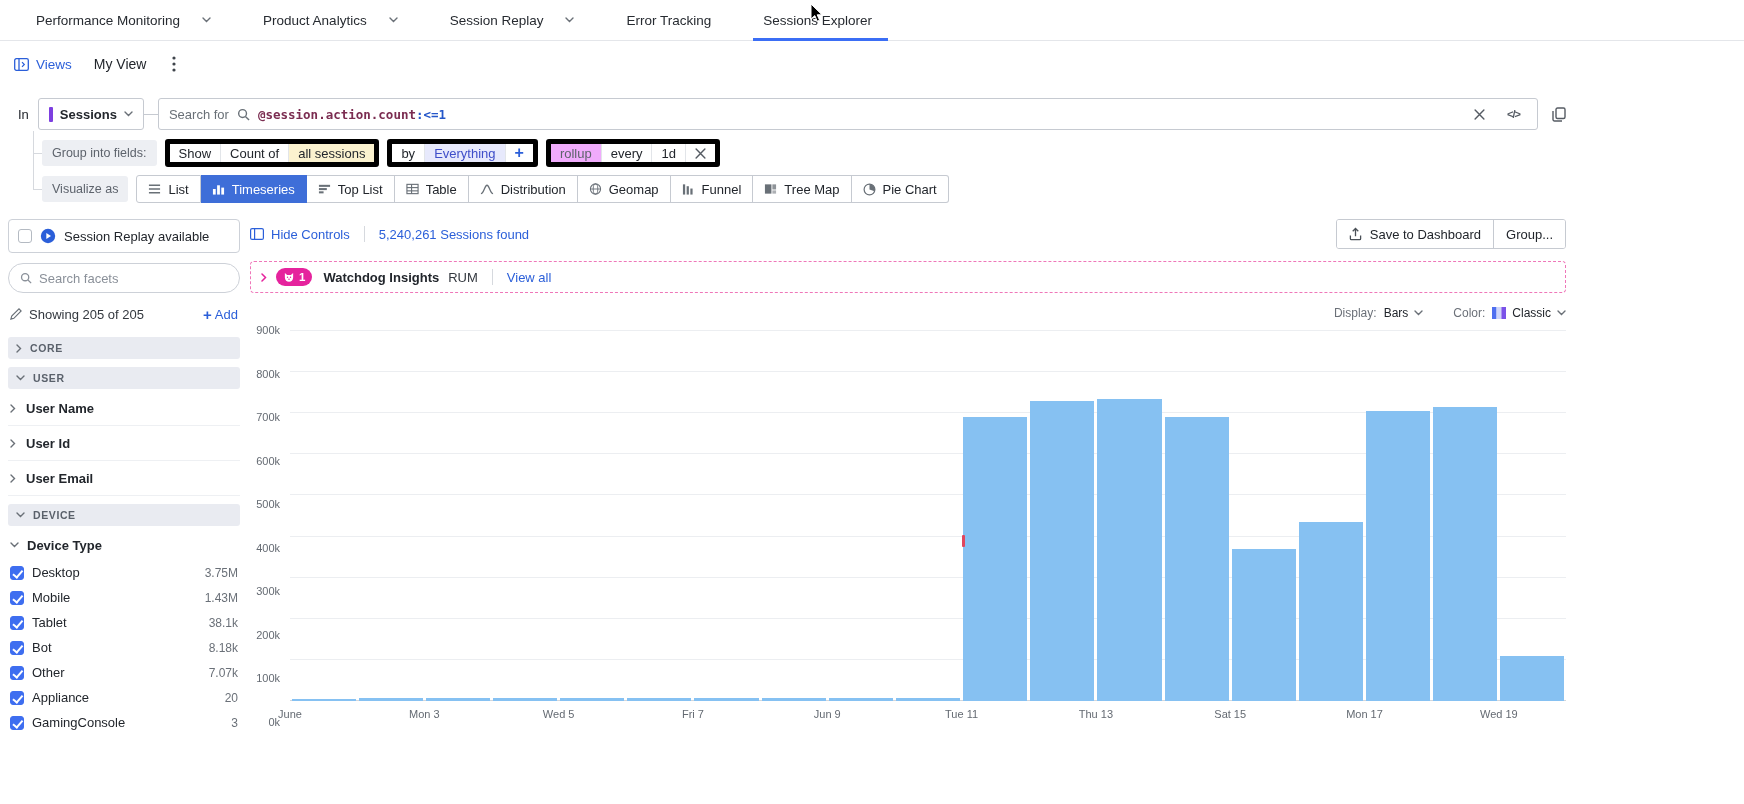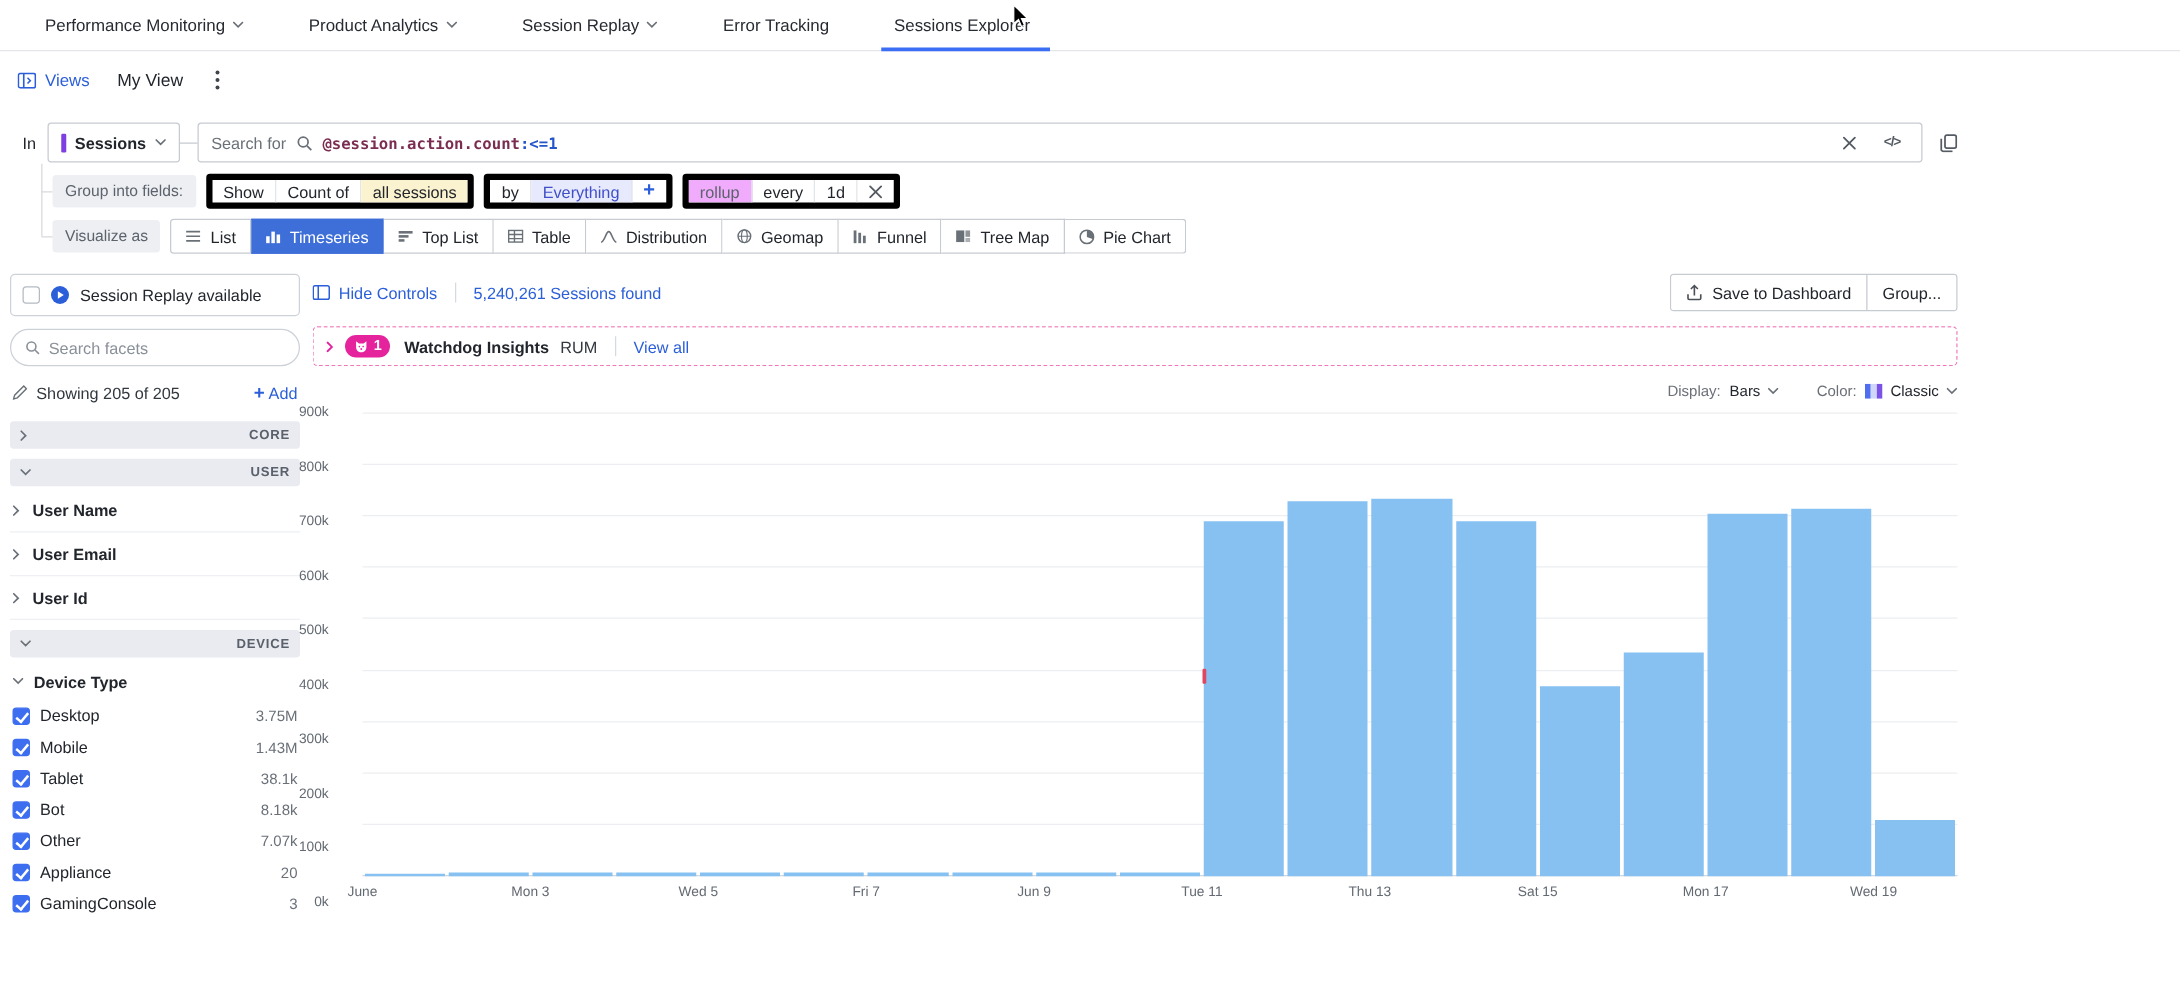--- a/index.html
+++ b/index.html
@@ -6,21 +6,21 @@
 html,body{width:1744px;height:804px;}
 body{font-family:"Liberation Sans",sans-serif;color:#22262c;background:#fff;overflow:hidden;position:relative;font-size:13px;}
 button{font-family:inherit;background:none;border:none;color:inherit;font-size:inherit;cursor:pointer;padding:0;}
 .icon{display:inline-flex;align-items:center;}
 .icon svg{display:block;}
 .chev{display:inline-flex;color:#6a7077;}
 
 
 .topnav{height:41px;border-bottom:1px solid #e4e6ea;display:flex;align-items:stretch;}
 .nav-tabs{display:flex;gap:52px;padding-left:36px;}
-.tab{display:flex;align-items:center;gap:6px;font-size:13.5px;color:#272b31;position:relative;cursor:pointer;white-space:nowrap;}
+.tab{display:flex;align-items:center;gap:22px;font-size:13.5px;color:#272b31;position:relative;cursor:pointer;white-space:nowrap;}
 .tab.active::after{content:"";position:absolute;bottom:-1px;left:-10px;right:-16px;height:3px;background:#3b6ef5;}
 
 
 .views-bar{height:46px;display:flex;align-items:center;padding-left:14px;gap:22px;}
 .views-btn{display:flex;align-items:center;gap:7px;color:#2b5fd9;font-size:13.5px;}
 .view-name{font-size:14px;color:#22262c;cursor:pointer;}
 .kebab-btn{color:#3f444b;display:flex;padding:0 4px;}
 
 
 .query-section{position:relative;margin-top:10px;}
@@ -70,21 +70,21 @@
 
 
 .replay-box{display:flex;align-items:center;gap:8px;border:1px solid #cdd1d8;border-radius:4px;height:34px;padding:0 9px;font-size:13px;cursor:pointer;}
 .facet-search{display:flex;align-items:center;gap:7px;border:1px solid #cdd1d8;border-radius:15px;height:30px;padding:0 11px;margin-top:10px;color:#8a9099;}
 .facet-search input{border:none;outline:none;font-size:13px;flex:1;min-width:0;font-family:inherit;color:#22262c;background:transparent;}
 .facet-search input::placeholder{color:#8a9099;}
 .showing-row{display:flex;align-items:center;gap:7px;height:30px;margin-top:6px;font-size:13px;color:#33383f;padding:0 2px;}
 .showing-row .icon{color:#697077;}
 .add-btn{margin-left:auto;color:#2b5fd9;font-size:13px;display:flex;gap:3px;align-items:center;}
 .add-btn .plus{font-size:15px;font-weight:700;}
-.section-hdr{display:flex;align-items:center;gap:8px;background:#e9ebf1;border-radius:3px;height:22px;padding:0 8px;font-size:10.5px;font-weight:700;letter-spacing:0.6px;color:#5a616b;margin-top:8px;cursor:pointer;justify-content:space-between;}
+.section-hdr{display:flex;align-items:center;gap:8px;background:#e9ebf1;border-radius:3px;height:22px;padding:0 8px;font-size:10.5px;font-weight:700;letter-spacing:0.6px;color:#5a616b;margin-top:8px;cursor:pointer;}
 .facet-list{margin-top:2px;}
 .facet-row{display:flex;align-items:center;gap:10px;height:35px;border-bottom:1px solid #eef0f3;font-size:13px;font-weight:700;color:#22262c;padding:0 2px;cursor:pointer;}
 .facet-open{display:flex;align-items:center;gap:8px;height:30px;font-size:13px;font-weight:700;margin-top:4px;padding:0 2px;cursor:pointer;}
 .device-row{display:flex;align-items:center;gap:8px;height:25px;font-size:13px;padding:0 2px;}
 .device-count{margin-left:auto;color:#6a7078;font-size:12px;}
 .cb{width:14px;height:14px;border:1px solid #b4bac2;border-radius:3px;background:#fff;flex:none;position:relative;cursor:pointer;display:inline-block;}
 .cb.checked{background:#3e6ef0;border-color:#3e6ef0;}
 .cb.checked::after{content:"";position:absolute;left:4.2px;top:1.2px;width:3.6px;height:7.6px;border:solid #fff;border-width:0 2px 2px 0;transform:rotate(40deg);}
 
 
@@ -109,21 +109,21 @@
 .mini-dd{display:flex;align-items:center;gap:6px;color:#22262c;font-size:12px;}
 .display-gap{width:16px;}
 
 
 .chart{display:flex;margin-top:8px;}
 .y-axis{width:40px;position:relative;flex:none;}
 .plot-wrap{flex:1;min-width:0;}
 .plot{position:relative;height:370px;}
 .gridline{position:absolute;left:0;right:0;height:1px;background:#eceef1;}
 .gridline.zero{background:#d2d6db;}
-.y-tick{position:absolute;right:27px;font-size:11px;color:#646a72;}
+.y-tick{position:absolute;right:10px;font-size:11px;color:#646a72;}
 .bars{position:absolute;left:0;right:0;top:0;bottom:0;display:flex;align-items:flex-end;}
 .bar-slot{flex:1;padding:0 1.5px;display:flex;align-items:flex-end;height:100%;}
 .bar{width:100%;min-height:1px;}
 .x-labels{position:relative;height:22px;}
 .x-tick{position:absolute;top:7px;transform:translateX(-50%);font-size:11px;color:#646a72;white-space:nowrap;}
 .anomaly{position:absolute;width:3px;border-radius:1px;}
 
 .cursor{position:absolute;left:810px;top:3px;z-index:50;pointer-events:none;}
 </style>
 </head>
@@ -412,29 +412,29 @@
             </svg>
           </span>
           <span class="facet-label">User Name</span>
         </div>
         <div class="facet-row">
           <span class="chev">
             <svg width="6" height="9" viewBox="0 0 6 9">
               <path d="M1 1l3.5 3.5L1 8" fill="none" stroke="currentColor" stroke-width="1.4" stroke-linecap="round"></path>
             </svg>
           </span>
-          <span class="facet-label">User Email</span>
+          <span class="facet-label">User Id</span>
         </div>
         <div class="facet-row">
           <span class="chev">
             <svg width="6" height="9" viewBox="0 0 6 9">
               <path d="M1 1l3.5 3.5L1 8" fill="none" stroke="currentColor" stroke-width="1.4" stroke-linecap="round"></path>
             </svg>
           </span>
-          <span class="facet-label">User Id</span>
+          <span class="facet-label">User Email</span>
         </div>
       </div>
     <div class="section-hdr">
       <span class="chev">
           <svg width="9" height="6" viewBox="0 0 9 6">
             <path d="M1 1l3.5 3.5L8 1" fill="none" stroke="currentColor" stroke-width="1.4" stroke-linecap="round"></path>
           </svg>
         </span>
       <span>DEVICE</span>
     </div>

